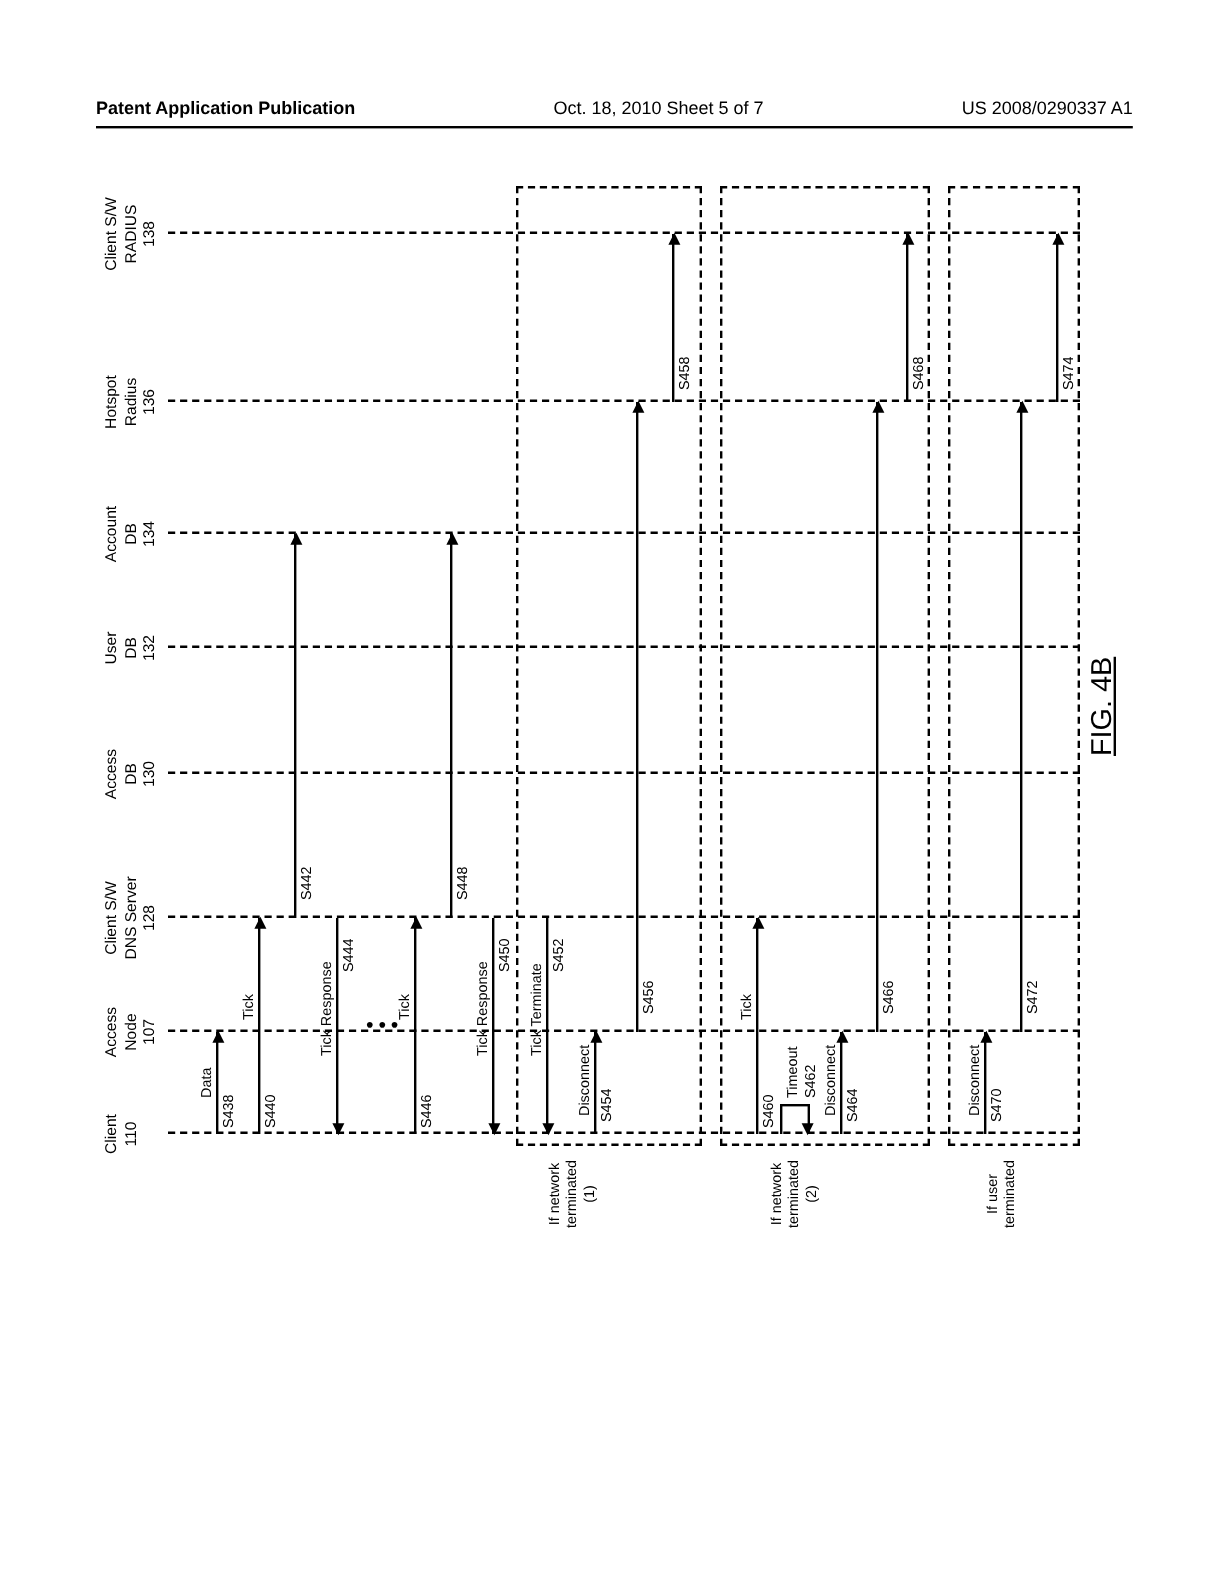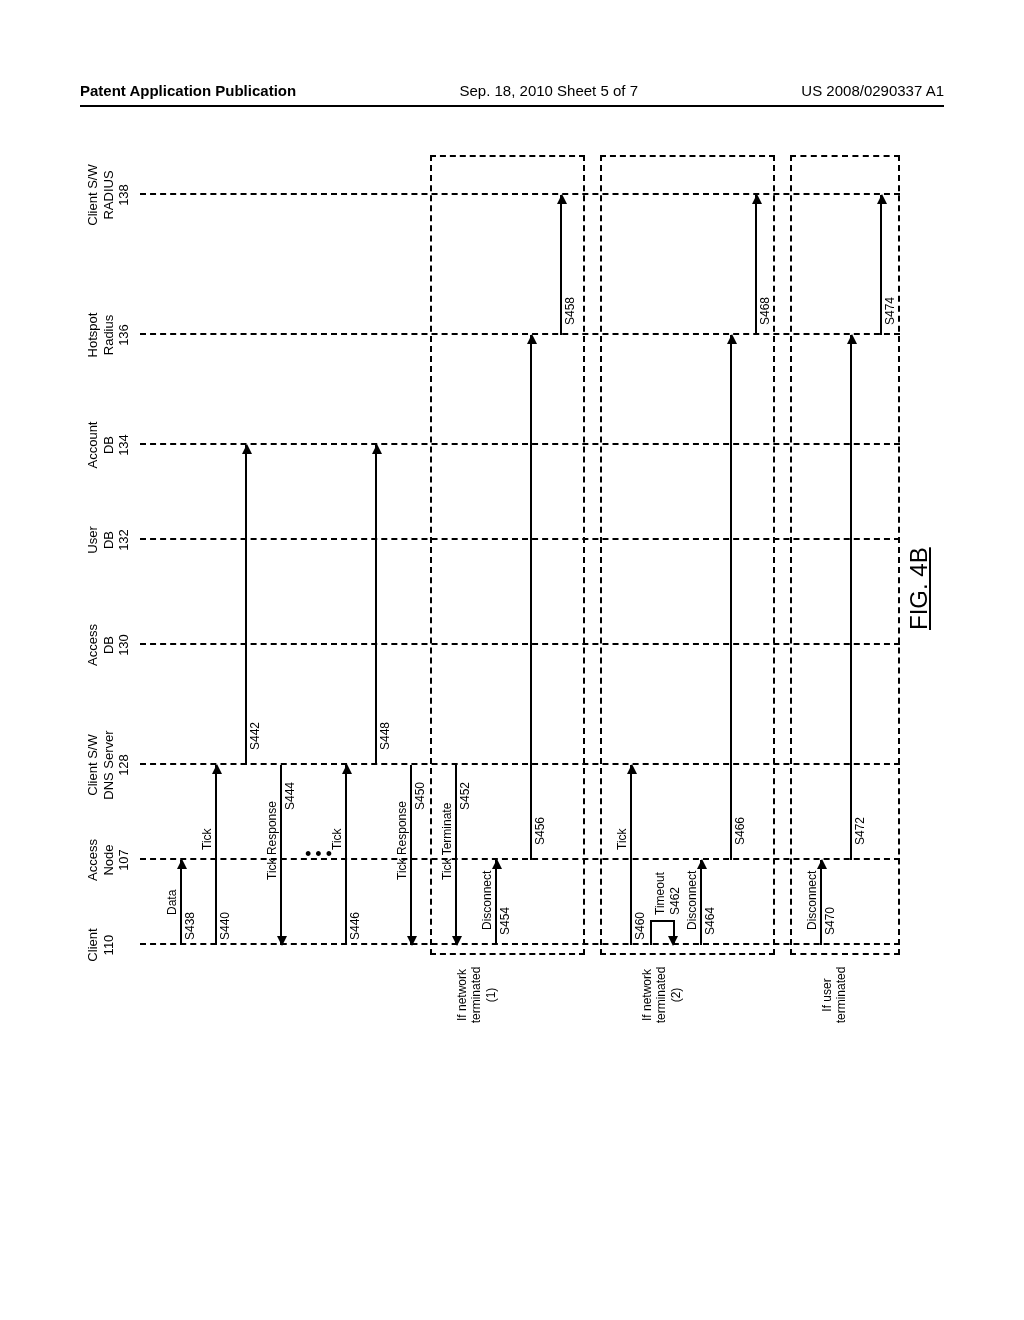--- a/index.html
+++ b/index.html
@@ -132,21 +132,21 @@
       border-right: 10px solid #000;
       border-top: 5px solid transparent;
       border-bottom: 5px solid transparent;
     }
   </style>
 </head>
 <body>
 
 <div class="header">
   <span class="header-left">Patent Application Publication</span>
-  <span class="header-center">Sep. 18, 2010  Sheet 5 of 7</span>
+  <span class="header-center">Oct. 18, 2010  Sheet 5 of 7</span>
   <span class="header-right">US 2008/0290337 A1</span>
 </div>
 <div class="hr-line"></div>
 
 <div class="diagram-container">
   <div class="diagram-rotated">
     <div class="sd">
 
       <div class="actor-header" style="left:35px;width:60px">
         <span>Client</span><br>

